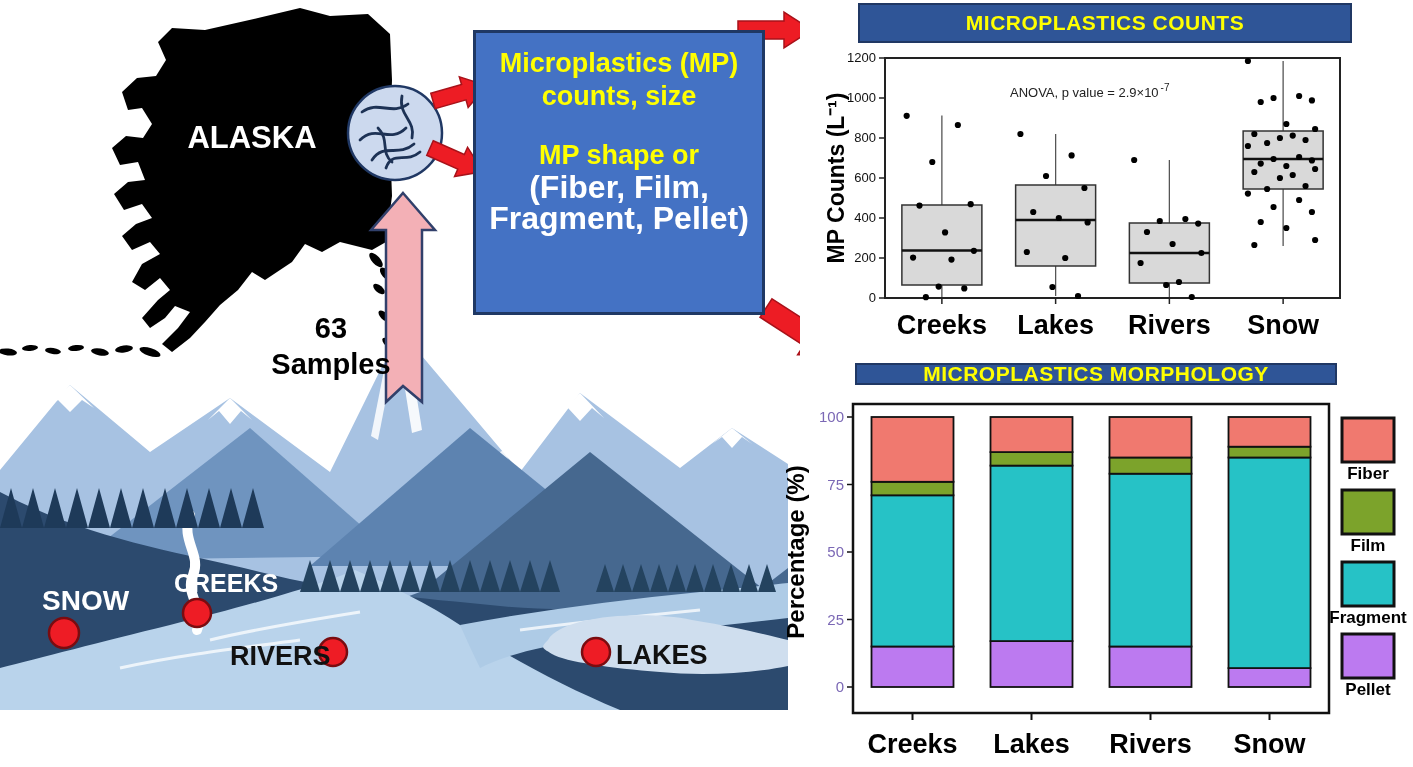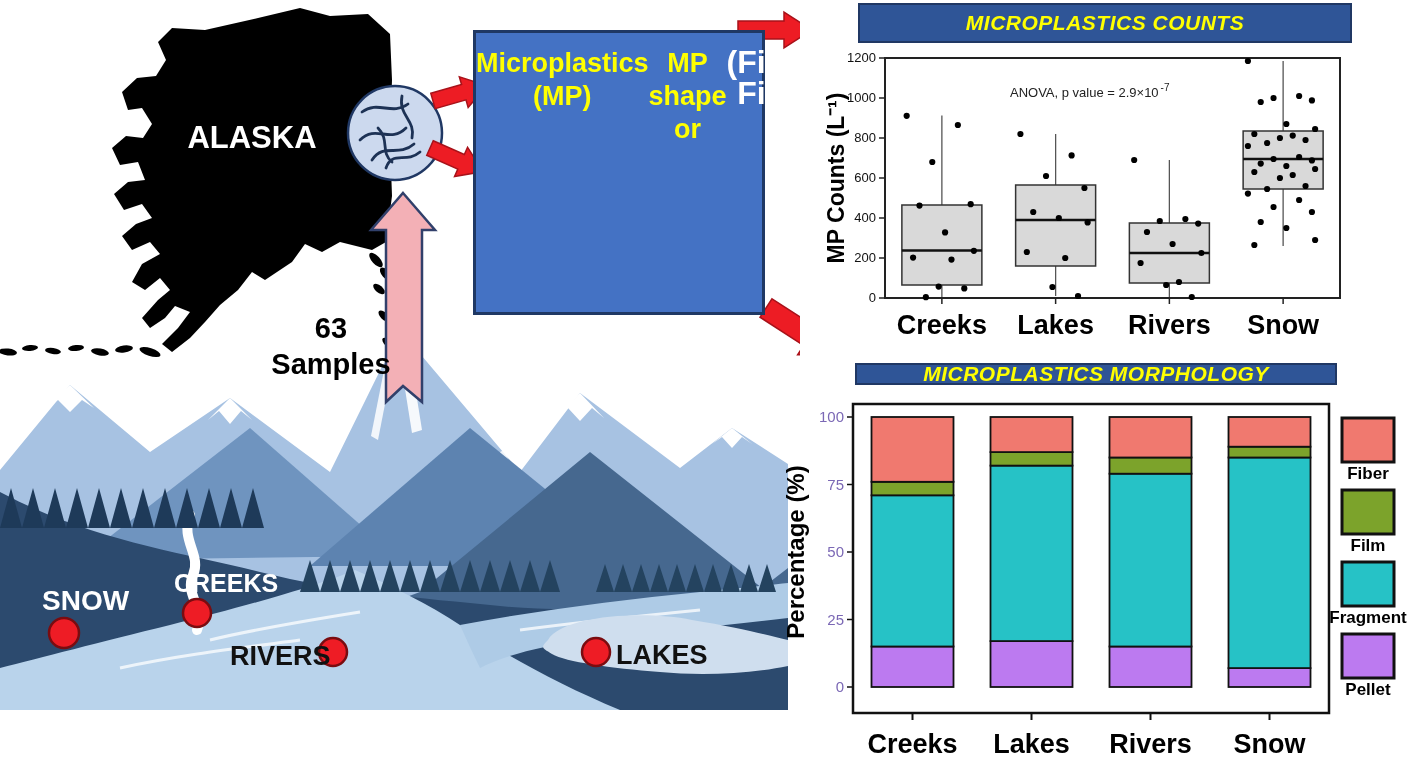--- a/index.html
+++ b/index.html
@@ -3,28 +3,28 @@
 <meta charset="utf-8">
 <style>
   html,body{margin:0;padding:0;background:#ffffff;}
   .canvas{position:relative;width:1413px;height:767px;background:#ffffff;
           font-family:"Liberation Sans",sans-serif;overflow:hidden;}
   svg text{font-family:"Liberation Sans",sans-serif;}
   .abs{position:absolute;}
   
   .center-box{left:473px;top:30px;width:292px;height:285px;background:#4472c4;
               border:3px solid #1f3864;box-sizing:border-box;text-align:center;
-              display:flex;justify-content:flex-start;padding-top:14px;}
+              display:flex;flex-direction:column;justify-content:flex-start;padding-top:14px;}
   .cb-line{font-weight:bold;font-size:27px;line-height:33px;color:#ffff00;}
   .cb-line.white{color:#ffffff;font-size:32px;line-height:31px;}
   .cb-gap{height:26px;}
   
   .banner{background:#2f5597;border:2px solid #203864;box-sizing:border-box;
           display:flex;align-items:center;justify-content:center;}
-  .banner span{color:#ffff00;font-weight:bold;font-size:21px;letter-spacing:.5px;font-style:italic;}
+  .banner span{color:#ffff00;font-weight:bold;font-size:21px;letter-spacing:.5px;}
   .banner1{left:858px;top:3px;width:494px;height:40px;}
   .banner2{left:855px;top:363px;width:482px;height:22px;}
 </style>
 </head>
 <body>
 
 <div class="canvas">
 
   <svg class="abs" style="left:0;top:0;" width="800" height="767" viewBox="0 0 800 767">
 
@@ -145,23 +145,25 @@
         <path d="M0,-9 L46,-9 L46,-18 L74,0 L46,18 L46,9 L0,9 Z"></path>
       </g>
       <g transform="translate(766,308) rotate(33)">
         <path d="M0,-11 L52,-11 L52,-22 L86,0 L52,22 L52,11 L0,11 Z"></path>
       </g>
     </g>
   </svg>
 
   <div class="abs center-box">
     <div class="cb-line">Microplastics (MP)</div>
+    <div class="cb-line">counts, size</div>
     <div class="cb-gap"></div>
     <div class="cb-line">MP shape or</div>
     <div class="cb-line white">(Fiber, Film,</div>
+    <div class="cb-line white">Fragment, Pellet)</div>
   </div>
 
   <div class="abs banner banner1">
     <span>MICROPLASTICS COUNTS</span>
   </div>
   <div class="abs banner banner2">
     <span>MICROPLASTICS MORPHOLOGY</span>
   </div>
 
   <svg id="chart-box" class="abs" style="left:820px;top:45px;" width="545" height="300">

